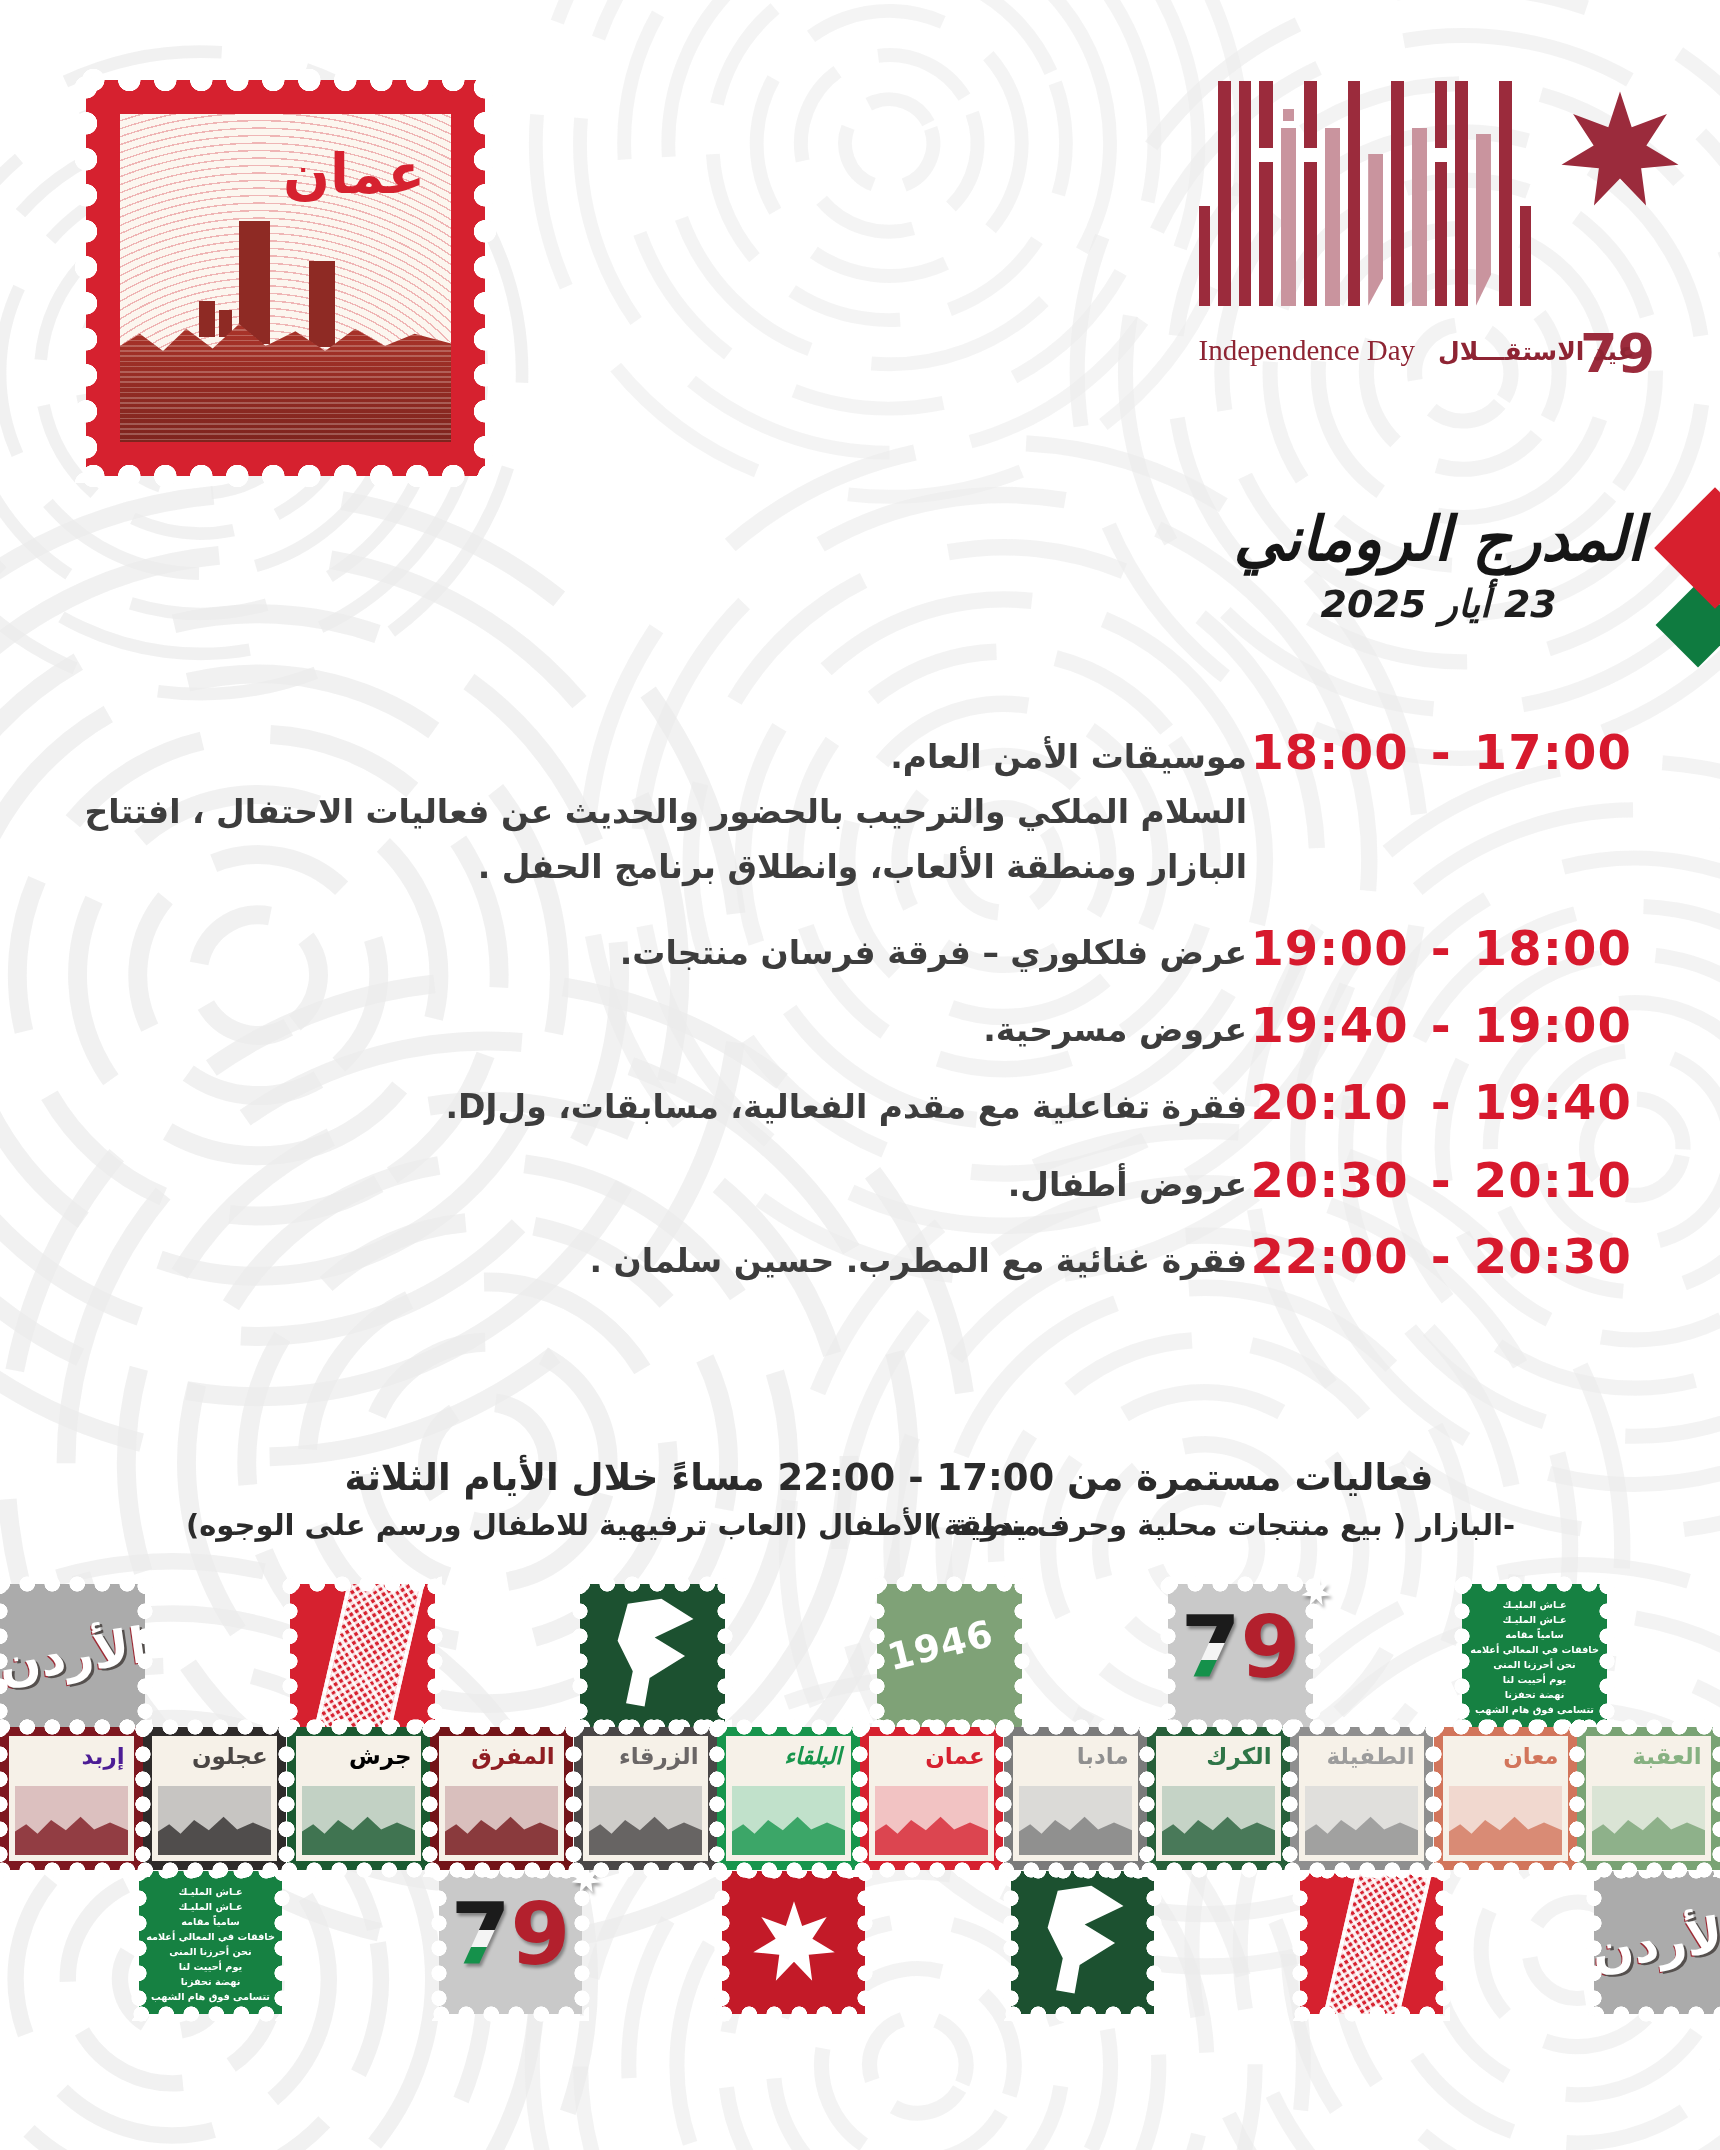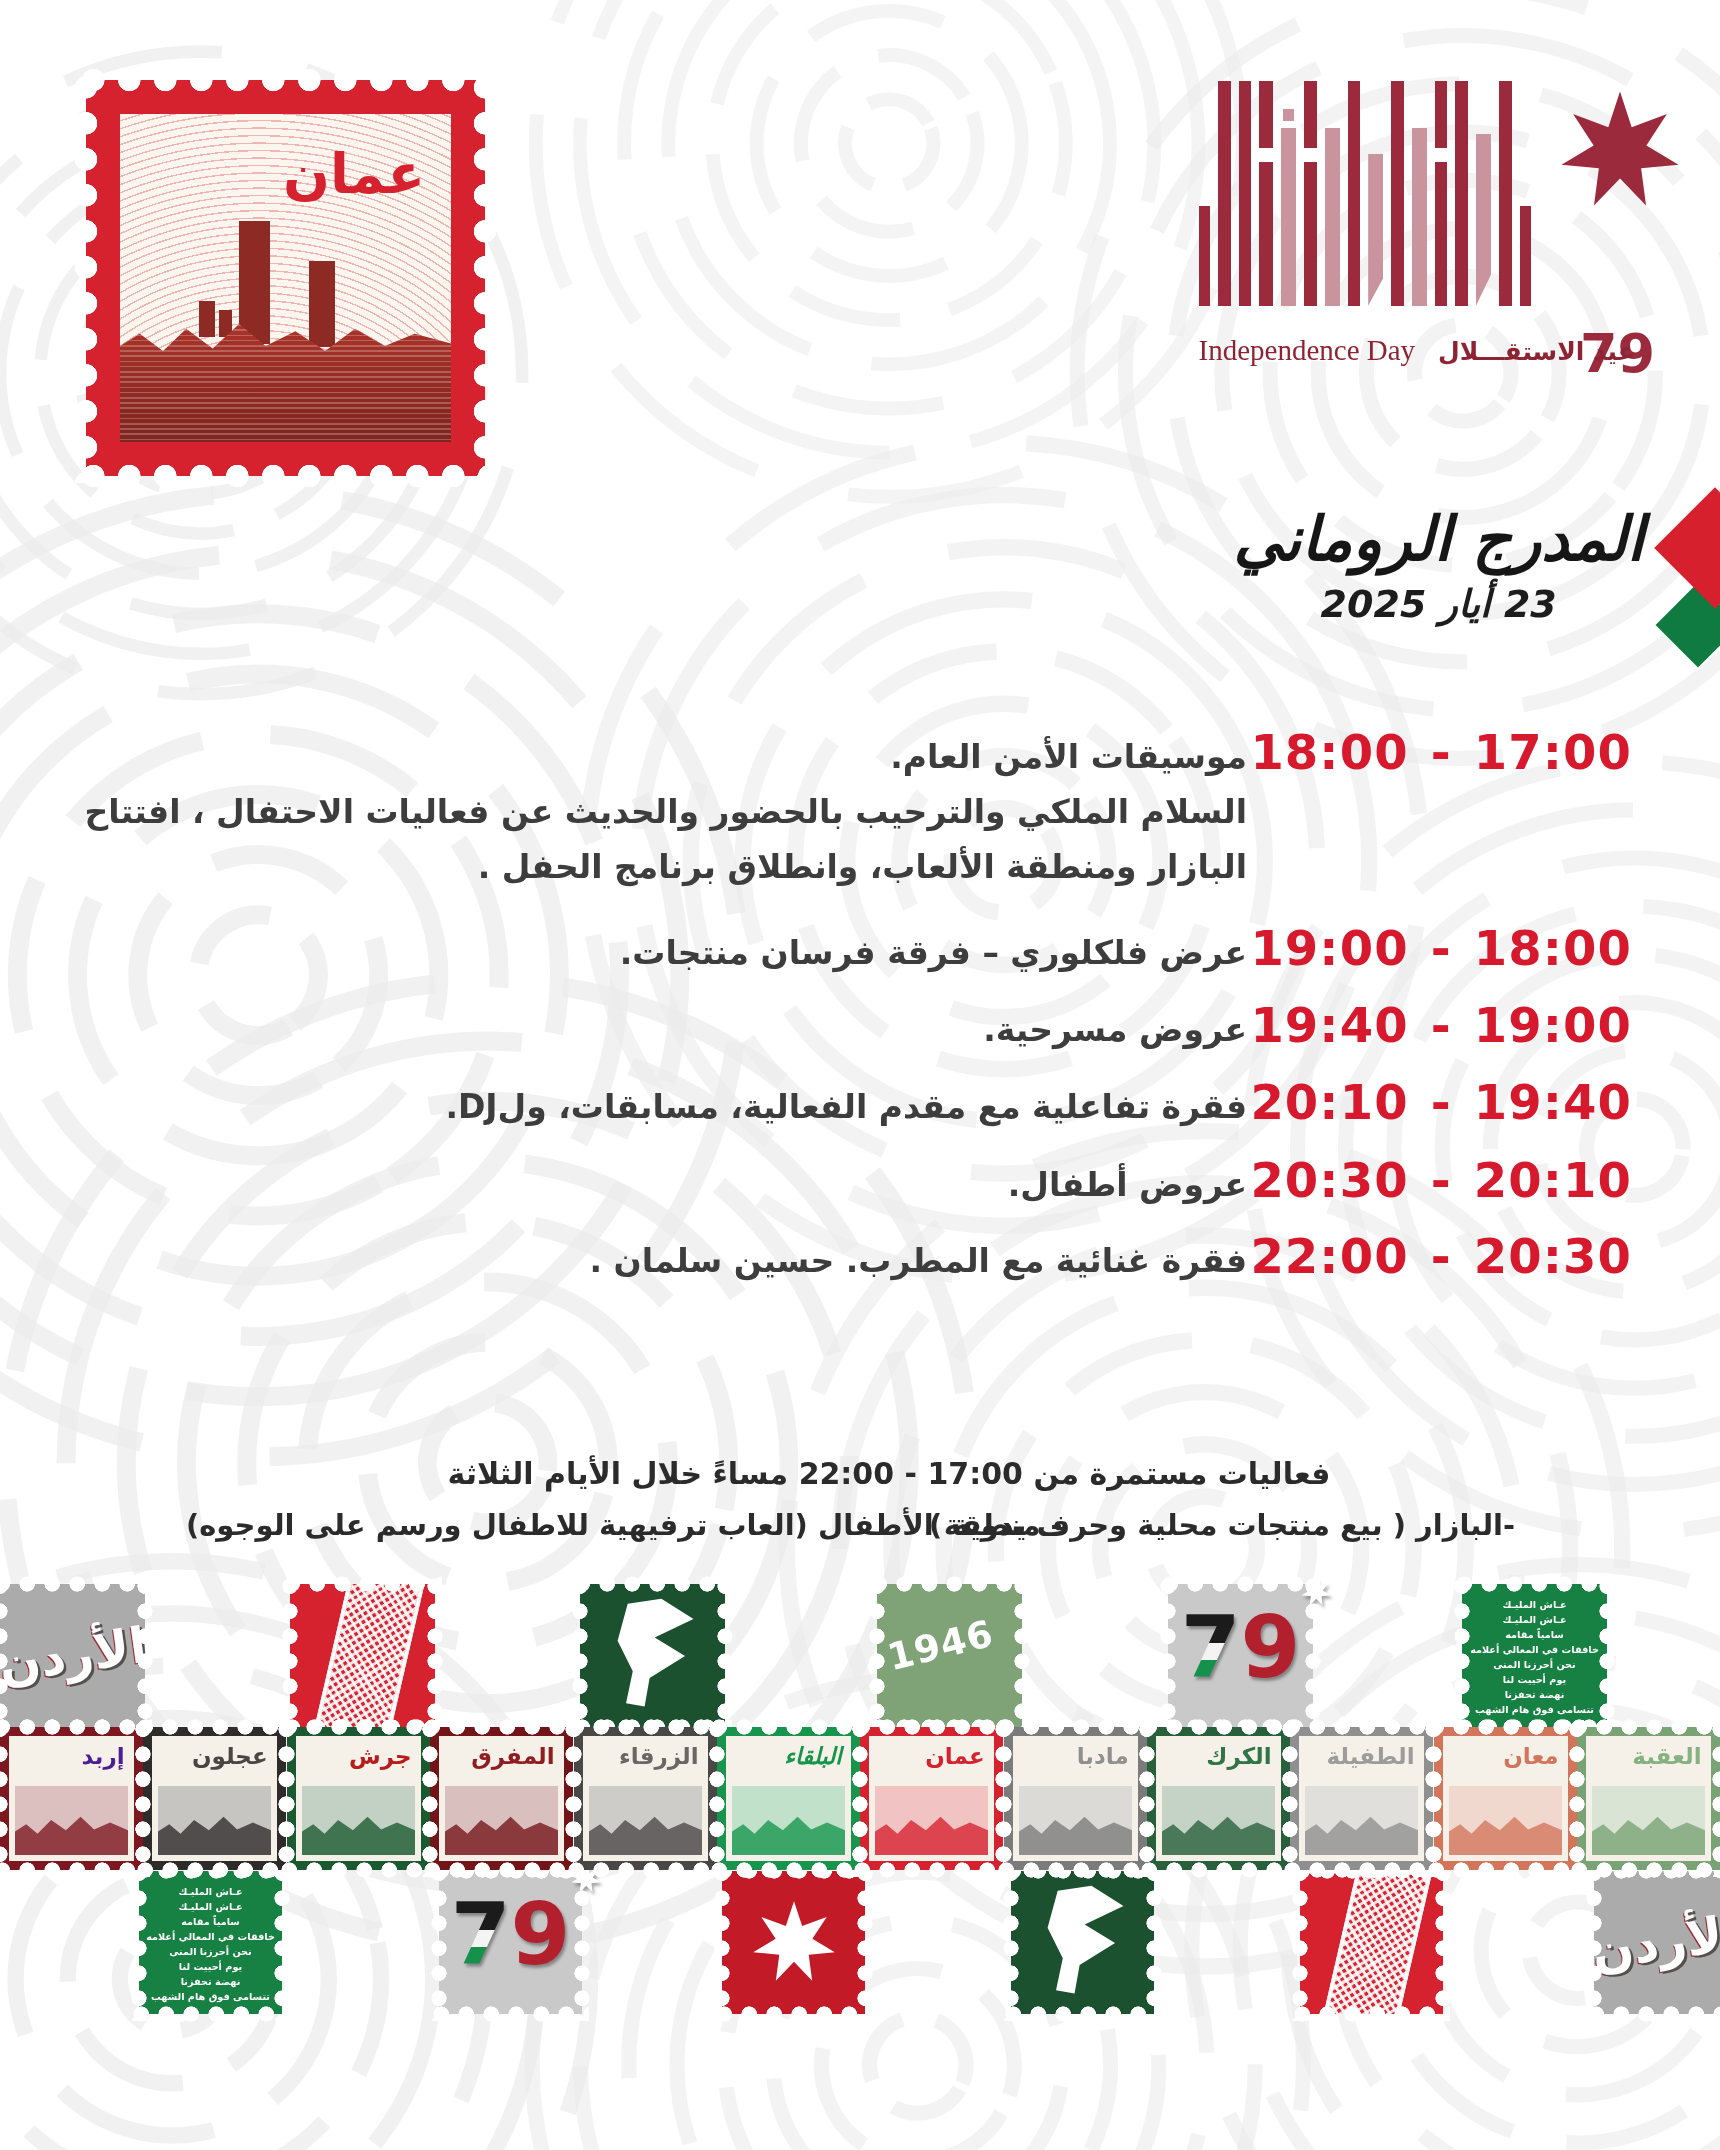--- a/index.html
+++ b/index.html
@@ -48,21 +48,21 @@
   .arrow-red{position:absolute;width:86px;height:86px;left:1672px;top:505px;background:#D7202E;transform:rotate(45deg);z-index:3;}
   .arrow-green{position:absolute;width:60px;height:60px;left:1668px;top:595px;background:#0F7B40;transform:rotate(45deg);z-index:2;}
   
   .srow{position:absolute;left:75px;right:89px;z-index:2;}
   .time{position:absolute;right:0;top:0;display:flex;flex-direction:row-reverse;gap:22px;
         font-size:48px;font-weight:bold;color:#D7192D;letter-spacing:1.1px;}
   .desc{position:absolute;right:385px;left:0;top:4.6px;text-align:right;direction:rtl;
         font-size:33px;font-weight:bold;color:#3D3D3D;line-height:1.67;}
   
   .note1{position:absolute;left:57px;right:0;top:1456px;text-align:center;direction:rtl;
-         font-size:30px;font-weight:bold;color:#2B2B2B;z-index:2;}
+         font-size:37px;font-weight:bold;color:#2B2B2B;z-index:2;}
   .note-bazaar{position:absolute;right:206px;top:1508px;direction:rtl;font-size:29px;font-weight:bold;color:#2B2B2B;z-index:2;}
   .note-kids{position:absolute;left:186px;top:1508px;direction:rtl;font-size:29px;font-weight:bold;color:#2B2B2B;z-index:2;}
   
   .stamp{position:absolute;z-index:2;}
   .cinner{position:absolute;inset:9.2px;background:#F6F1E8;overflow:hidden;}
   .cname{position:absolute;top:6.9px;right:9.2px;font-size:23px;font-weight:bold;direction:rtl;z-index:2;}
   .cphoto{position:absolute;left:5.7px;right:5.7px;bottom:5.7px;height:69px;background:#FDFBF7;overflow:hidden;}
   .ctint{position:absolute;inset:0;opacity:.26;}
   .csil{position:absolute;left:0;right:0;bottom:0;height:62%;opacity:.78;
     clip-path:polygon(0 45%,10% 28%,20% 50%,32% 18%,45% 42%,58% 10%,70% 40%,84% 24%,100% 42%,100% 100%,0 100%);}
@@ -349,21 +349,21 @@
          <div class="csil" style="background:#2E2B2A"></div>
           </div>
         </div>
         <div class="pxt"></div>
         <div class="pxb"></div>
         <div class="pyl"></div>
         <div class="pyr"></div>
       </div>
       <div class="stamp" style="left: 287px; top: 1727px; width: 143px; height: 143px; background: rgb(27, 90, 49); z-index: 3;">
         <div class="cinner">
-       <div class="cname" style="color:#b91c1c">جرش</div>
+       <div class="cname" style="color:#000000">جرش</div>
        <div class="cphoto">
          <div class="ctint" style="background:#1B5A31"></div>
          <div class="csil" style="background:#1B5A31"></div>
           </div>
         </div>
         <div class="pxt"></div>
         <div class="pxb"></div>
         <div class="pyl"></div>
         <div class="pyr"></div>
       </div>

